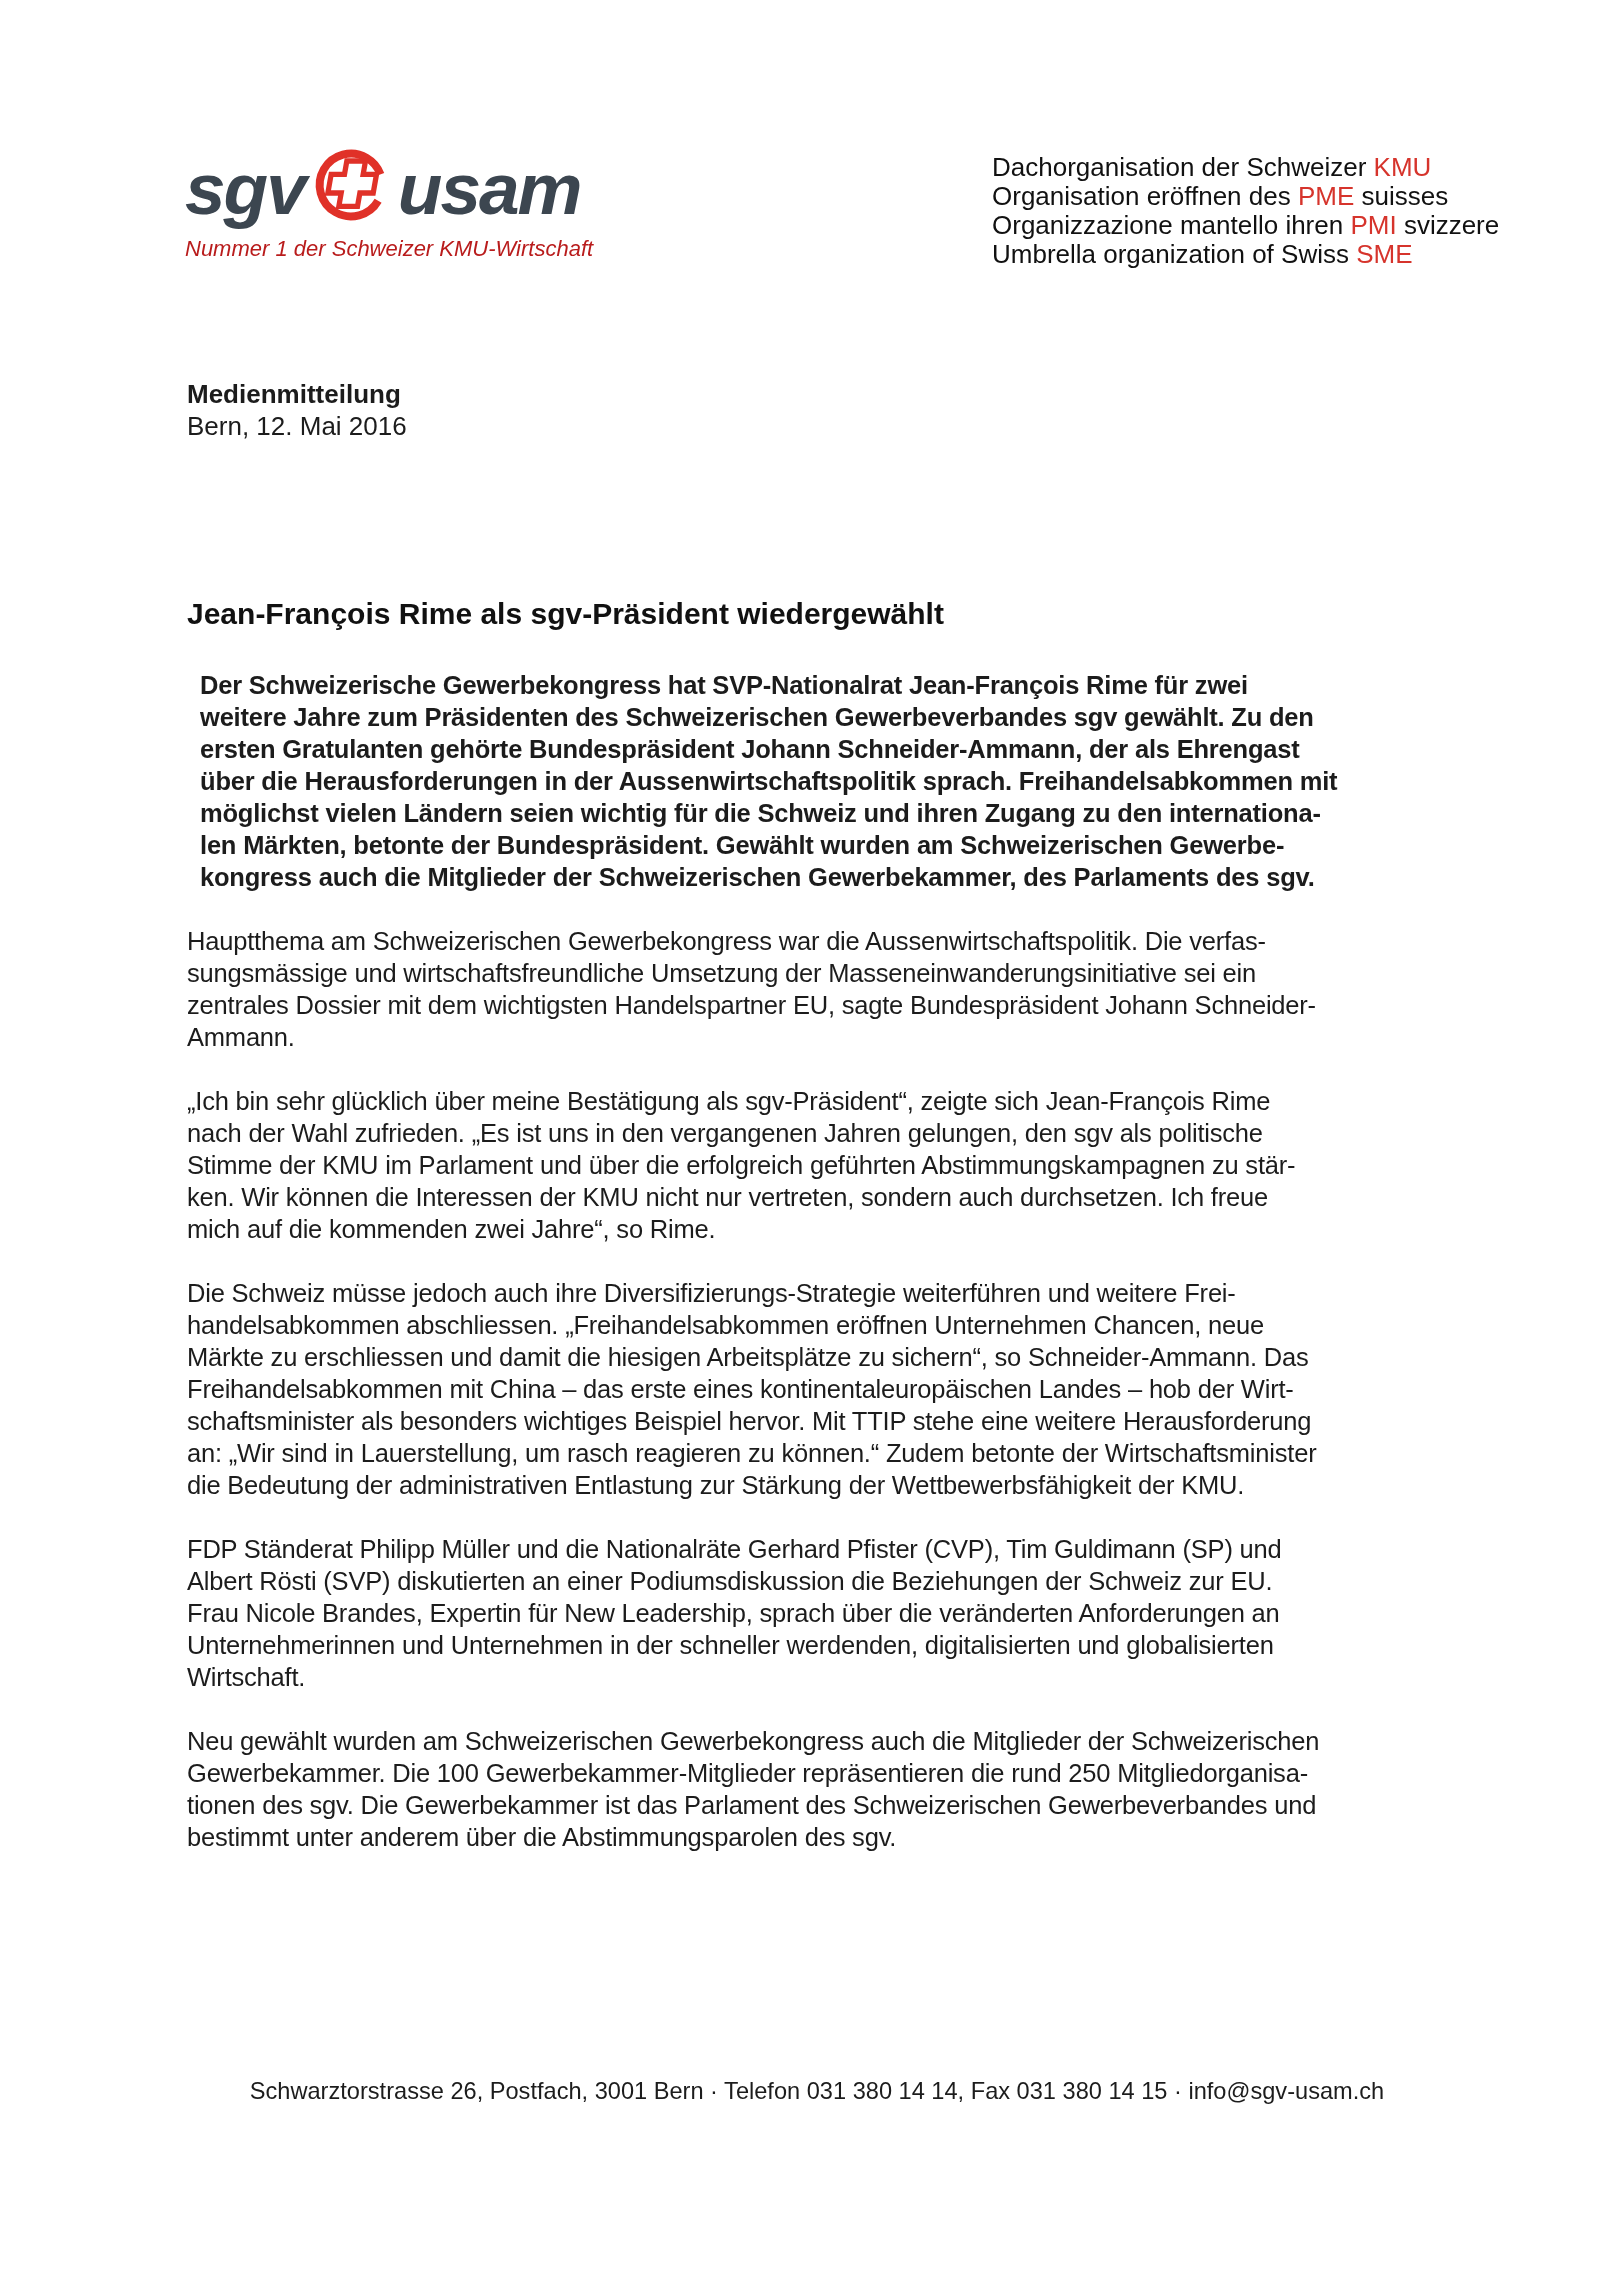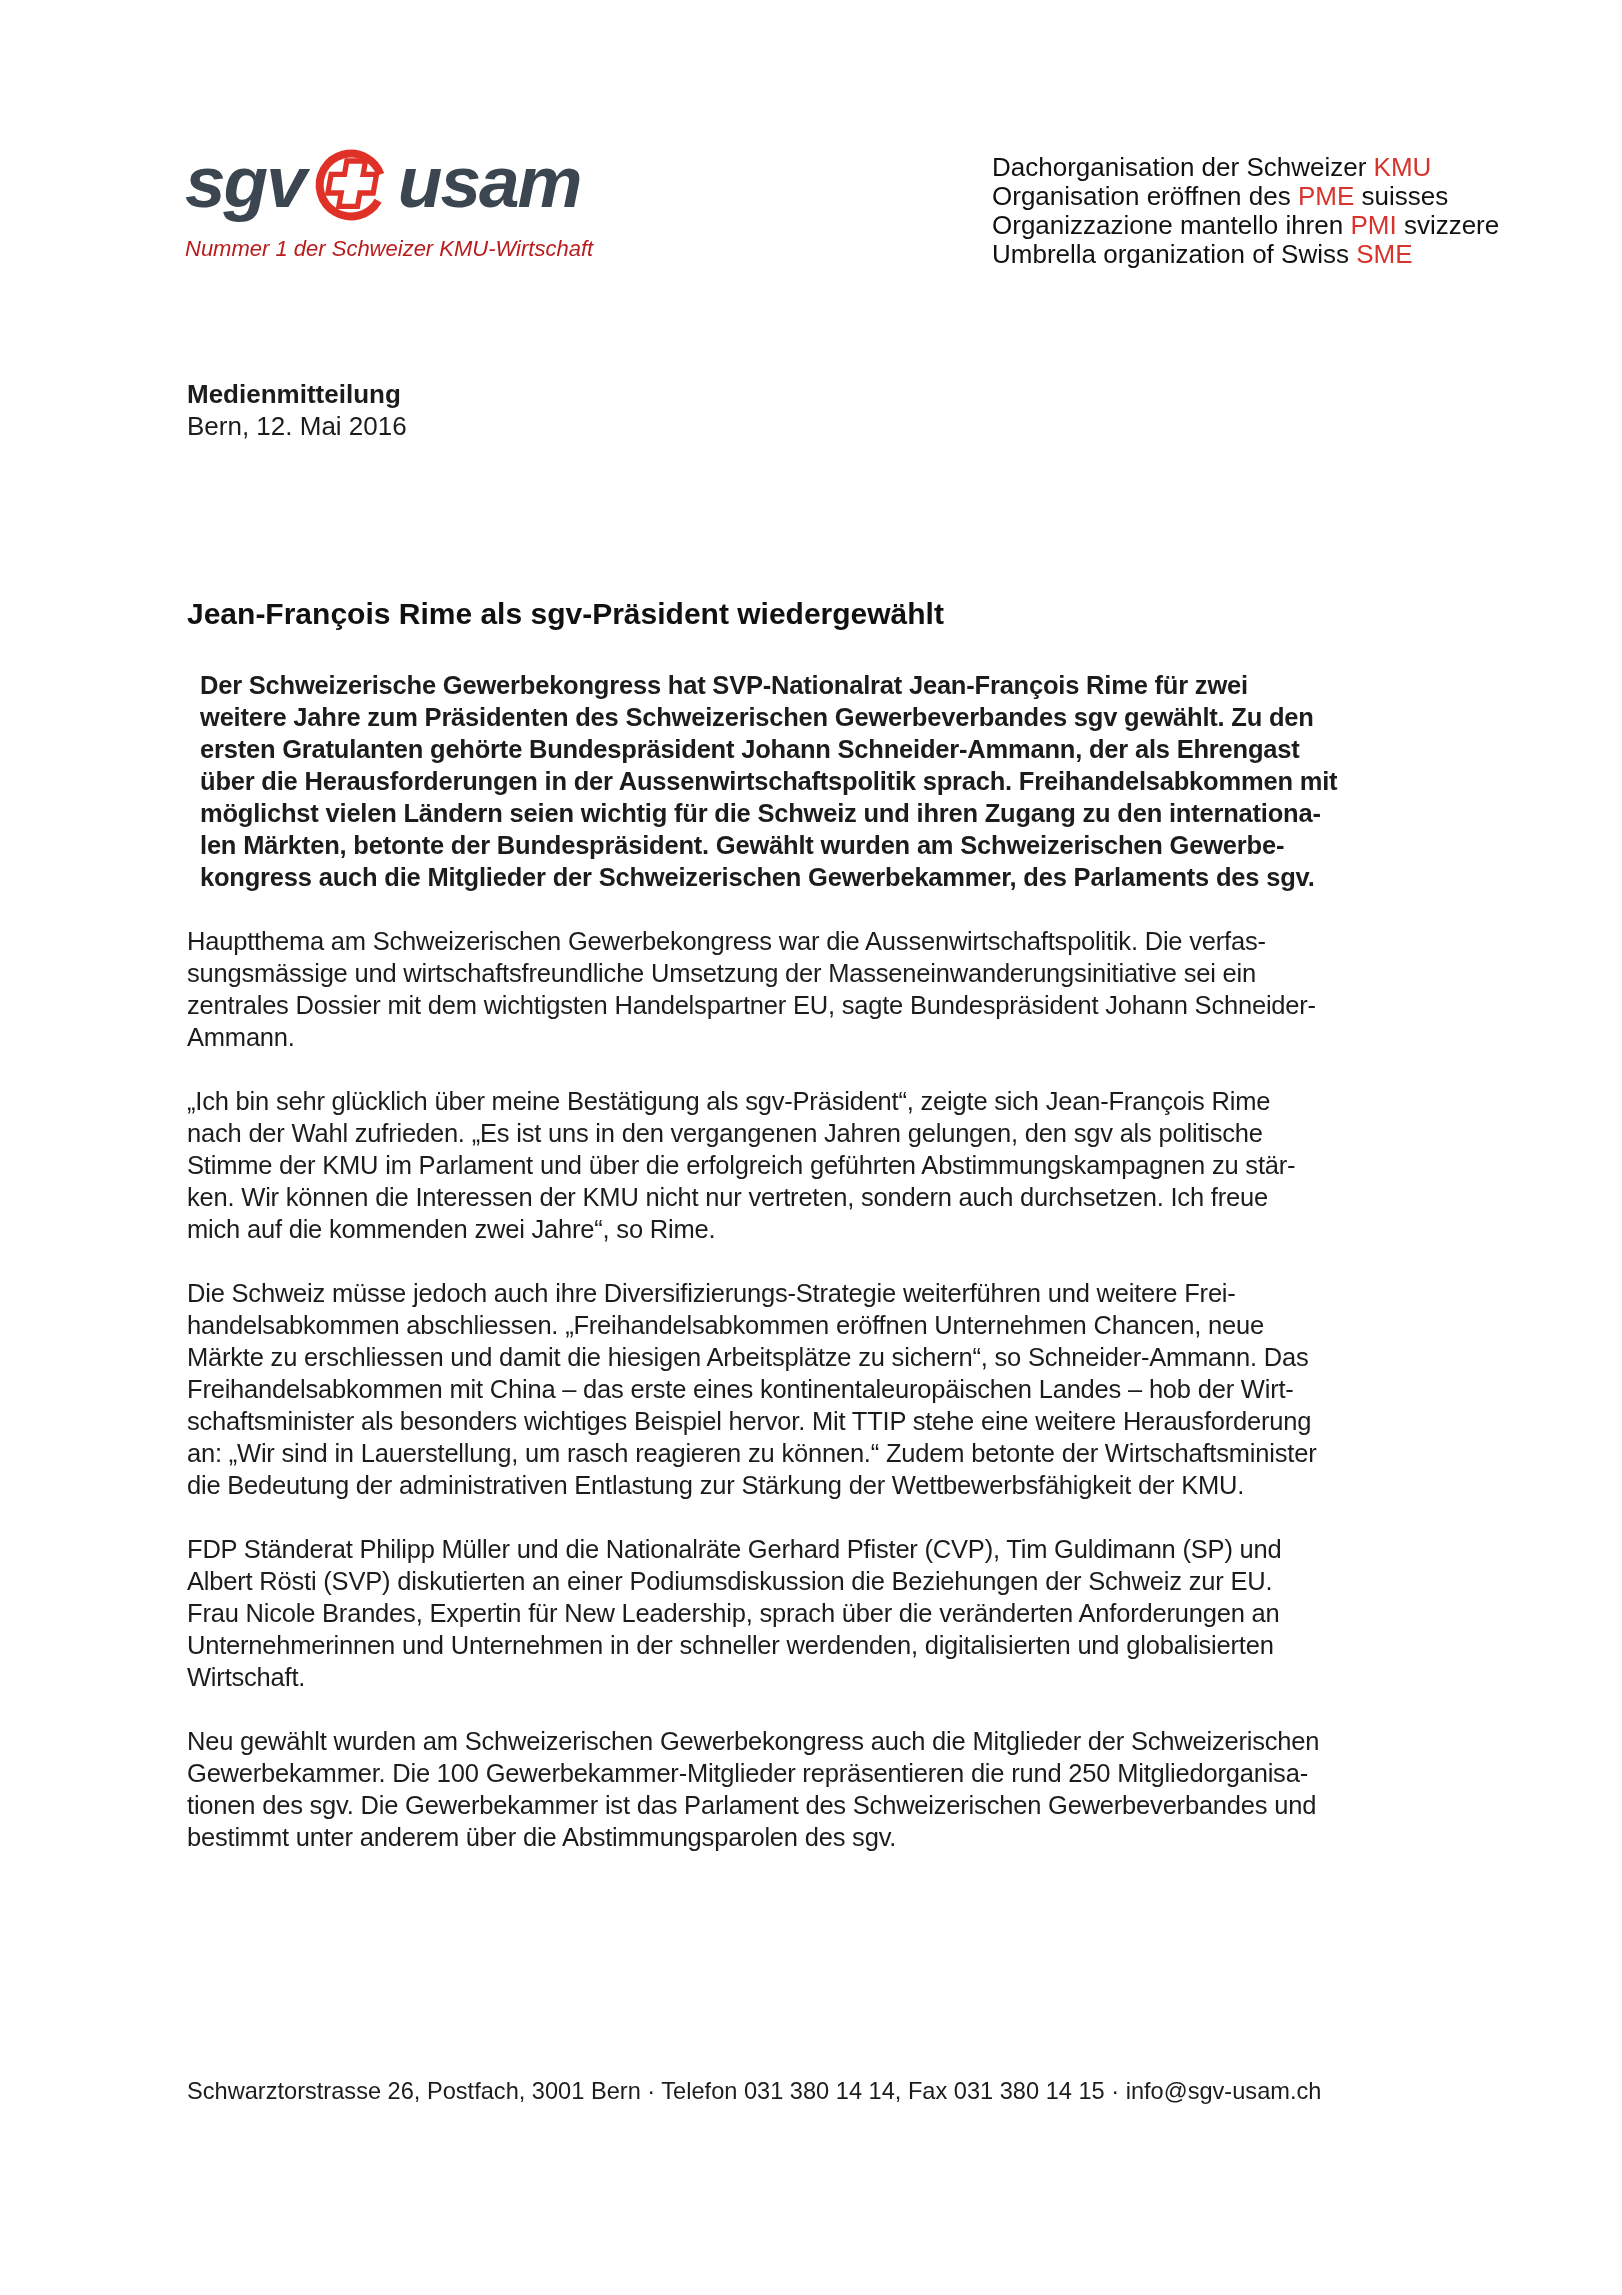--- a/index.html
+++ b/index.html
@@ -2,21 +2,21 @@
 <html style="font-size:10.5px"><head>
 <meta charset="utf-8">
 <style>
   html,body { margin:0; padding:0; background:#888; }
   .page {
     position:relative; width:1622px; height:2295px; background:#ffffff;
     font-family:"Liberation Sans", sans-serif; color:#1c1c1c; overflow:hidden;
   }
   
   .logo { position:absolute; left:185px; top:145px; }
-  .logo-row { display:flex; align-items:flex-start; }
+  .logo-row { display:flex; align-items:flex-end; }
   .logo-text {
     font-style:italic; font-weight:600; font-size:73px; line-height:1;
     color:#3c4650; letter-spacing:-2px;
   }
   .logo-mark { display:block; margin:0 6.5px; }
   .logo-mark svg { width:80px; height:80px; display:block; }
   .logo-tagline { font-style:italic; font-size:22px; color:#b91c1c; margin-top:10.5px; letter-spacing:0px; }
 
   .org-block { position:absolute; left:992px; top:153px; font-size:26px; line-height:29px; color:#111; }
   .org-block .red { color:#d6342c; }
@@ -28,21 +28,21 @@
   .headline { position:absolute; left:187px; top:597px; margin:0; font-size:30px; font-weight:bold; color:#111; }
 
   
   .body { position:absolute; left:187px; top:669px; width:1273px; font-size:25.5px; line-height:32px; letter-spacing:-0.2px; }
   .body p { margin:0 0 32px 0; white-space:pre-line; }
   .body p.lead { font-weight:bold;margin-left:13px; }
 
   
   .footer { position:absolute; left:187px; top:2061px; width:1260px; }
   .footer-orgs { display:flex; justify-content:space-between; color:#d6342c; font-size:25px; line-height:30px; }
-  .footer-address { font-size:23.6px; margin-top:17px; color:#1c1c1c; }
+  .footer-address { text-align:center; font-size:23.6px; margin-top:17px; color:#1c1c1c; }
   .footer-website { text-align:center; font-size:23.6px; margin-top:6.5px; color:#1c1c1c; }
 </style>
 </head>
 <body>
 
 <div class="page">
 
   <div class="logo">
     <div class="logo-row">
       <span class="logo-text">sgv</span>

